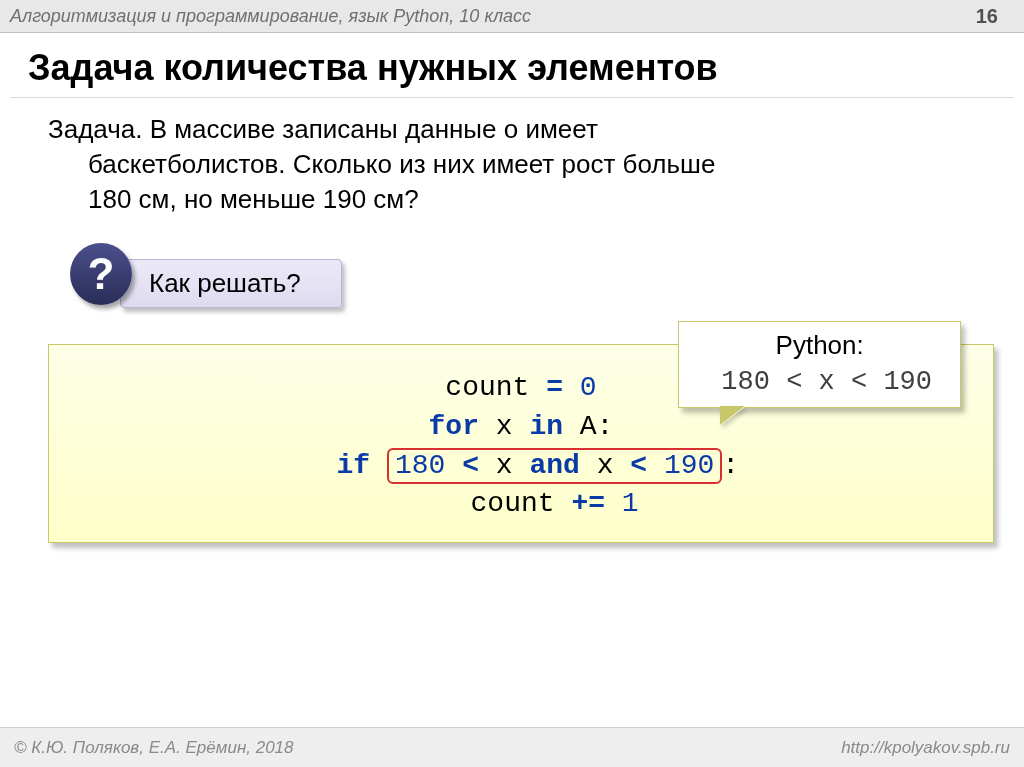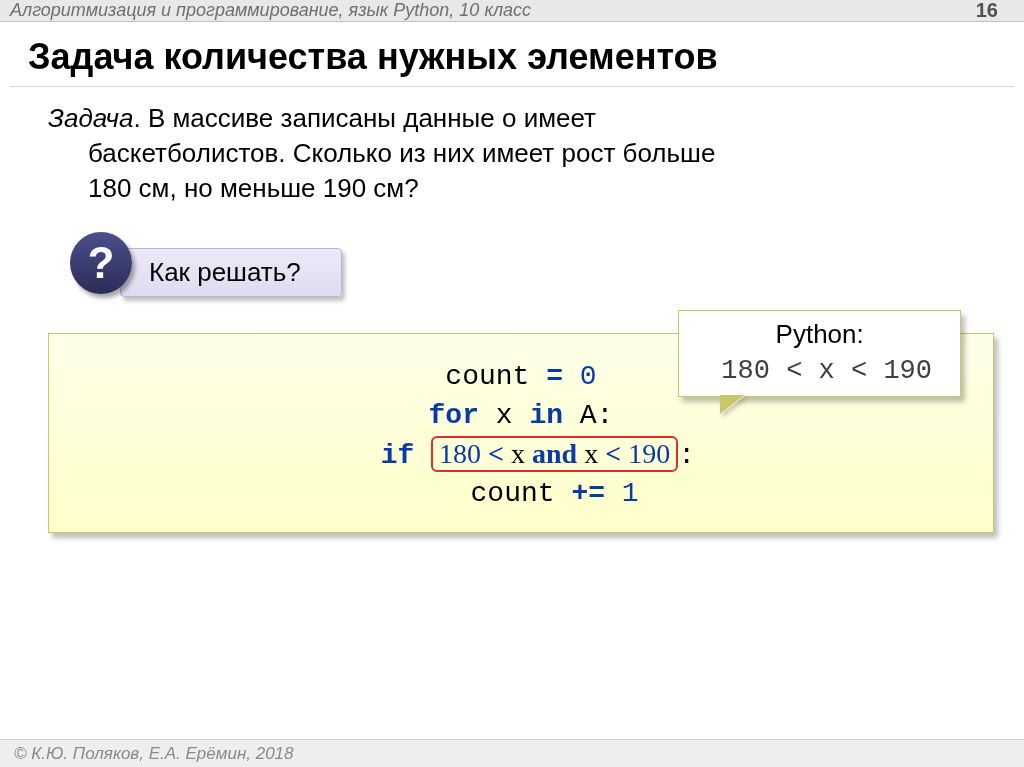--- a/index.html
+++ b/index.html
@@ -7,21 +7,21 @@
     margin: 0;
     padding: 0;
     width: 1024px;
     height: 767px;
     font-family: Arial, Helvetica, sans-serif;
     background: #ffffff;
     color: #000;
     position: relative;
   }
   .top-bar {
-    height: 22px;
+    height: 33px;
     background: #e8e8e8;
     border-bottom: 1px solid #c0c0c0;
     display: flex;
     align-items: center;
     justify-content: space-between;
     padding: 3px 10px;
     font-style: italic;
     color: #707070;
     font-size: 18px;
   }
@@ -40,21 +40,21 @@
   .title-underline {
     margin: 0 10px 14px 10px;
     height: 0;
     border-top: 1px solid #d8d8d8;
   }
   .task {
     font-size: 26px;
     line-height: 1.35;
     padding: 0 48px 0 48px;
   }
-  .task-label { font-style: italic; }
+  .task-label { }
   .task-indent { padding-left: 40px; }
   .hint-row {
     display: flex;
     align-items: center;
     margin: 22px 0 20px 70px;
     position: relative;
   }
   .qmark {
     width: 62px; height: 62px;
     border-radius: 50%;
@@ -91,21 +91,20 @@
   }
   .kw { color: #0a3aa8; font-weight: bold; }
   .num { color: #0a3aa8; }
   .op  { color: #0a3aa8; font-weight: bold; }
   .cond-highlight {
     border: 2px solid #d83030;
     border-radius: 6px;
     padding: 0px 6px 0px 6px;
     display: inline-block;
     line-height: 1.15;
-    font-family: Liberation Serif, serif;
   }
   .callout {
     position: absolute;
     top: -24px;
     right: 32px;
     background: #fff;
     border: 1px solid #c8c86a;
     box-shadow: 4px 5px 5px rgba(0,0,0,0.25);
     padding: 6px 28px 6px 28px;
     font-family: Arial, Helvetica, sans-serif;
@@ -134,21 +133,21 @@
     position: absolute;
     top: -19px; left: -1px;
     border-left: 0px solid transparent;
     border-right: 25px solid transparent;
     border-top: 19px solid #c8c86a;
     z-index: -1;
   }
   .bottom-bar {
     position: absolute;
     bottom: 0; left: 0; right: 0;
-    height: 28px;
+    height: 40px;
     background: #eeeeee;
     border-top: 1px solid #d0d0d0;
     display: flex;
     align-items: center;
     justify-content: space-between;
     padding: 0 14px;
     color: #8a8a8a;
     font-style: italic;
     font-size: 17px;
   }
@@ -209,13 +208,14 @@
 
   <div>
     <span style="white-space:pre;">    count</span>
     <span class="op">+=</span>
     <span class="num">1</span>
   </div>
 </div>
 
 <div class="bottom-bar">
   <span>© К.Ю. Поляков, Е.А. Ерёмин, 2018</span>
+  <span>http://kpolyakov.spb.ru</span>
 </div>
 
 </body></html>

